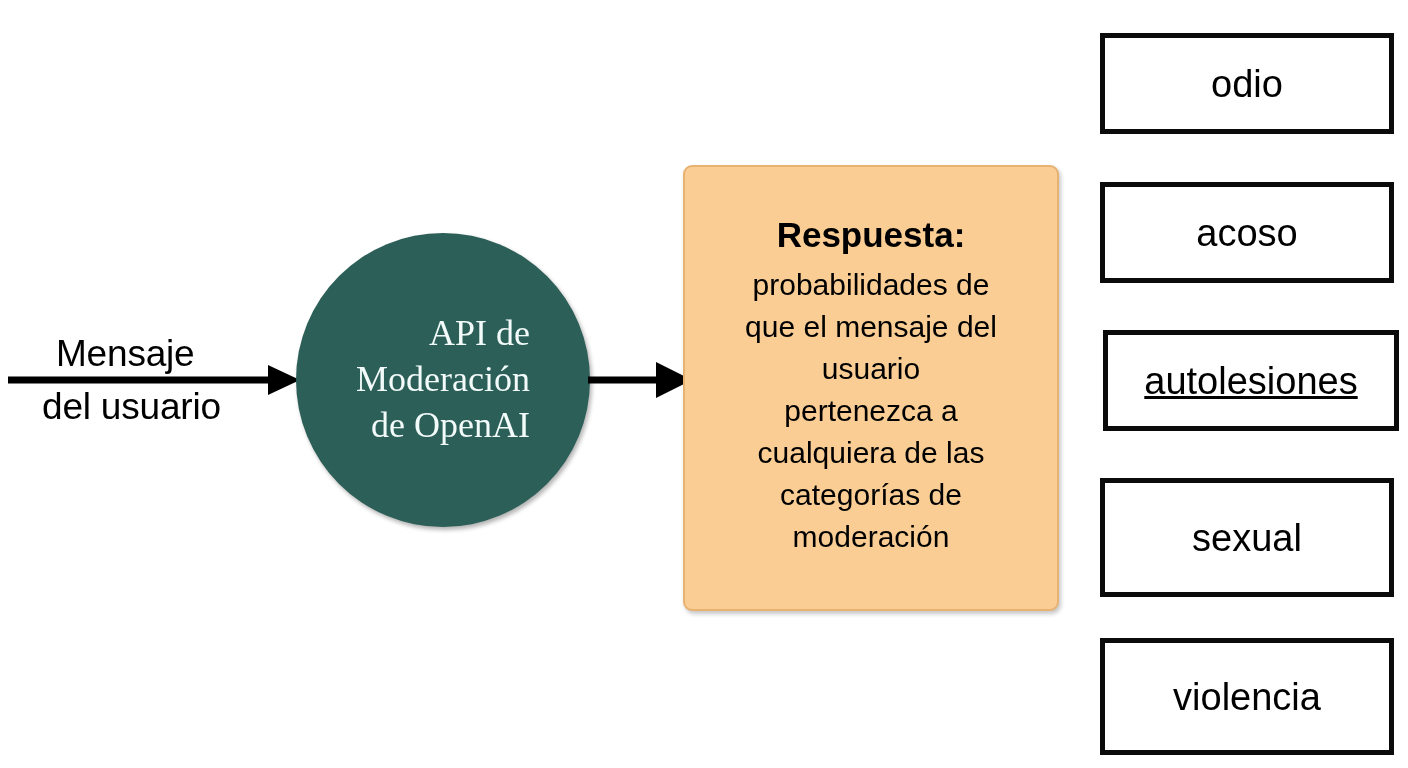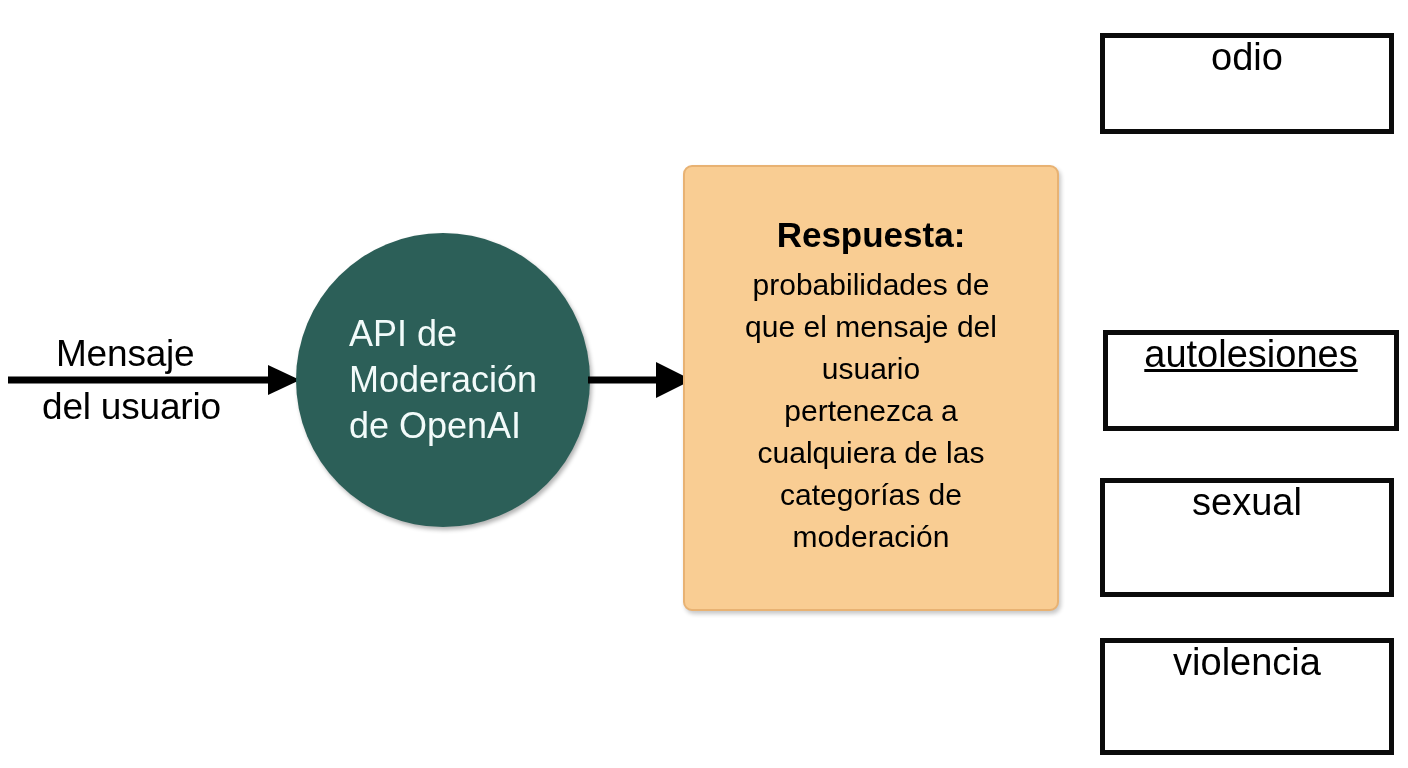--- a/index.html
+++ b/index.html
@@ -56,23 +56,24 @@
     box-shadow: 2px 3px 4px rgba(0,0,0,0.30);
     display: flex;
     align-items: center;
     justify-content: center;
     box-sizing: border-box;
   }
   #api-circle-label {
     color: #f2fbfa;
     font-size: 36px;
     line-height: 1.27;
-    text-align: left;
+    text-align: right;
     white-space: pre-line;
     padding: 0 22px;
+    font-family: Liberation Serif, serif;
   }
 
   
   #mid-arrow-svg {
     position: absolute;
     left: 588px;
     top: 358px;
     width: 104px;
     height: 44px;
   }
@@ -111,21 +112,21 @@
     color: #000;
   }
 
   
   .category-box {
     position: absolute;
     background: #ffffff;
     border: 5px solid #0b0b0b;
     box-sizing: border-box;
     display: flex;
-    align-items: flex-start;
+    align-items: center;
     justify-content: center;
   }
   .category-label {
     font-size: 38px;
     line-height: 1.0;
     color: #000;
     white-space: nowrap;
   }
   #cat-box-0 { left: 1100px; top: 33px;  width: 294px; height: 101px; }
   #cat-box-1 { left: 1100px; top: 182px; width: 294px; height: 101px; }
@@ -164,20 +165,23 @@
 usuario
 pertenezca a
 cualquiera de las
 categorías de
 moderación</div>
   </div>
 
   <div class="category-box" id="cat-box-0">
     <span class="category-label">odio</span>
   </div>
+  <div class="category-box" id="cat-box-1">
+    <span class="category-label">acoso</span>
+  </div>
   <div class="category-box" id="cat-box-2">
     <span class="category-label">autolesiones</span>
   </div>
   <div class="category-box" id="cat-box-3">
     <span class="category-label">sexual</span>
   </div>
   <div class="category-box" id="cat-box-4">
     <span class="category-label">violencia</span>
   </div>
 

